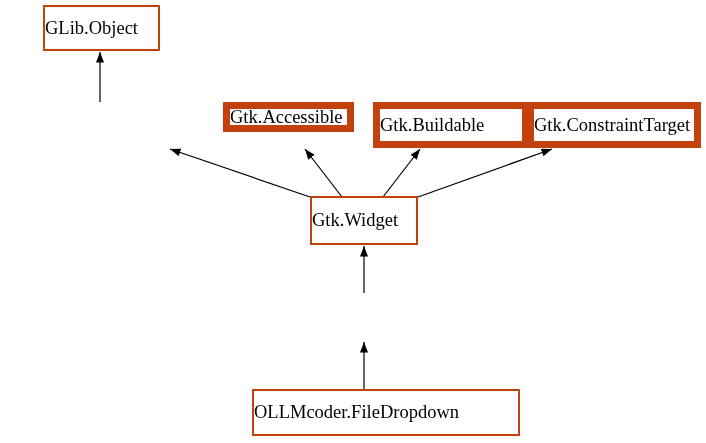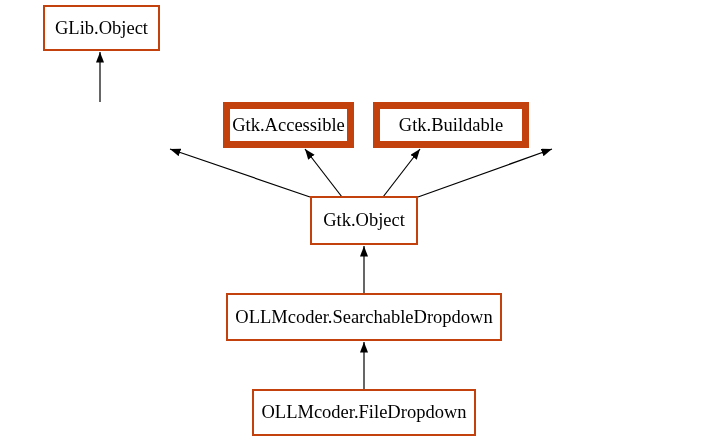--- a/index.html
+++ b/index.html
@@ -27,38 +27,37 @@
     stroke: #000000;
     stroke-width: 1.2;
   }
   .node {
     position: absolute;
     box-sizing: border-box;
     background: #ffffff;
     border: 7px solid #c2410c;
     display: flex;
     align-items: center;
-    justify-content: center;
     white-space: nowrap;
     font-size: 18.5px;
     line-height: 1;
     cursor: pointer;
   }
   .node.bold {
     border-width: 2px;
   }
   
   #n-glib-object          { left: 43px;  top: 5px;   width: 117px; height: 46px; }
   #n-glib-initiallyunowned{ left: 3px;   top: 102px; width: 194px; height: 47px; }
-  #n-gtk-accessible       { left: 223px; top: 102px; width: 131px; height: 46px; }
+  #n-gtk-accessible       { left: 223px; top: 102px; width: 131px; height: 30px; }
   #n-gtk-buildable        { left: 373px; top: 102px; width: 156px; height: 46px; }
   #n-gtk-constrainttarget { left: 527px; top: 102px; width: 174px; height: 46px; }
   #n-gtk-widget           { left: 310px; top: 196px; width: 108px; height: 49px; }
   #n-searchable-dropdown  { left: 226px; top: 293px; width: 276px; height: 48px; }
-  #n-file-dropdown        { left: 252px; top: 389px; width: 224px; height: 47px; }
+  #n-file-dropdown        { left: 252px; top: 389px; width: 268px; height: 47px; }
 </style>
 </head>
 <body>
 
 <div class="canvas">
 
   <svg class="edges" width="706" height="443" viewBox="0 0 706 443" xmlns="http://www.w3.org/2000/svg">
     <defs>
       <marker id="arrowhead" markerUnits="userSpaceOnUse" markerWidth="12" markerHeight="9" refX="10.5" refY="4" orient="auto">
         <path d="M0,0 L10.5,4 L0,8 Z" fill="#000000"></path>
@@ -79,26 +78,26 @@
 
 
   <div id="n-gtk-accessible" class="node">
     <span>Gtk.Accessible</span>
   </div>
 
   <div id="n-gtk-buildable" class="node">
     <span>Gtk.Buildable</span>
   </div>
 
+  <div id="n-gtk-constrainttarget" class="node">
+    <span>Gtk.ConstraintTarget</span>
+  </div>
 
   <div id="n-gtk-widget" class="node bold">
-    <span>Gtk.Object</span>
+    <span>Gtk.Widget</span>
   </div>
 
-  <div id="n-searchable-dropdown" class="node bold">
-    <span>OLLMcoder.SearchableDropdown</span>
-  </div>
 
   <div id="n-file-dropdown" class="node bold">
     <span>OLLMcoder.FileDropdown</span>
   </div>
 
 </div>
 
 </body></html>

